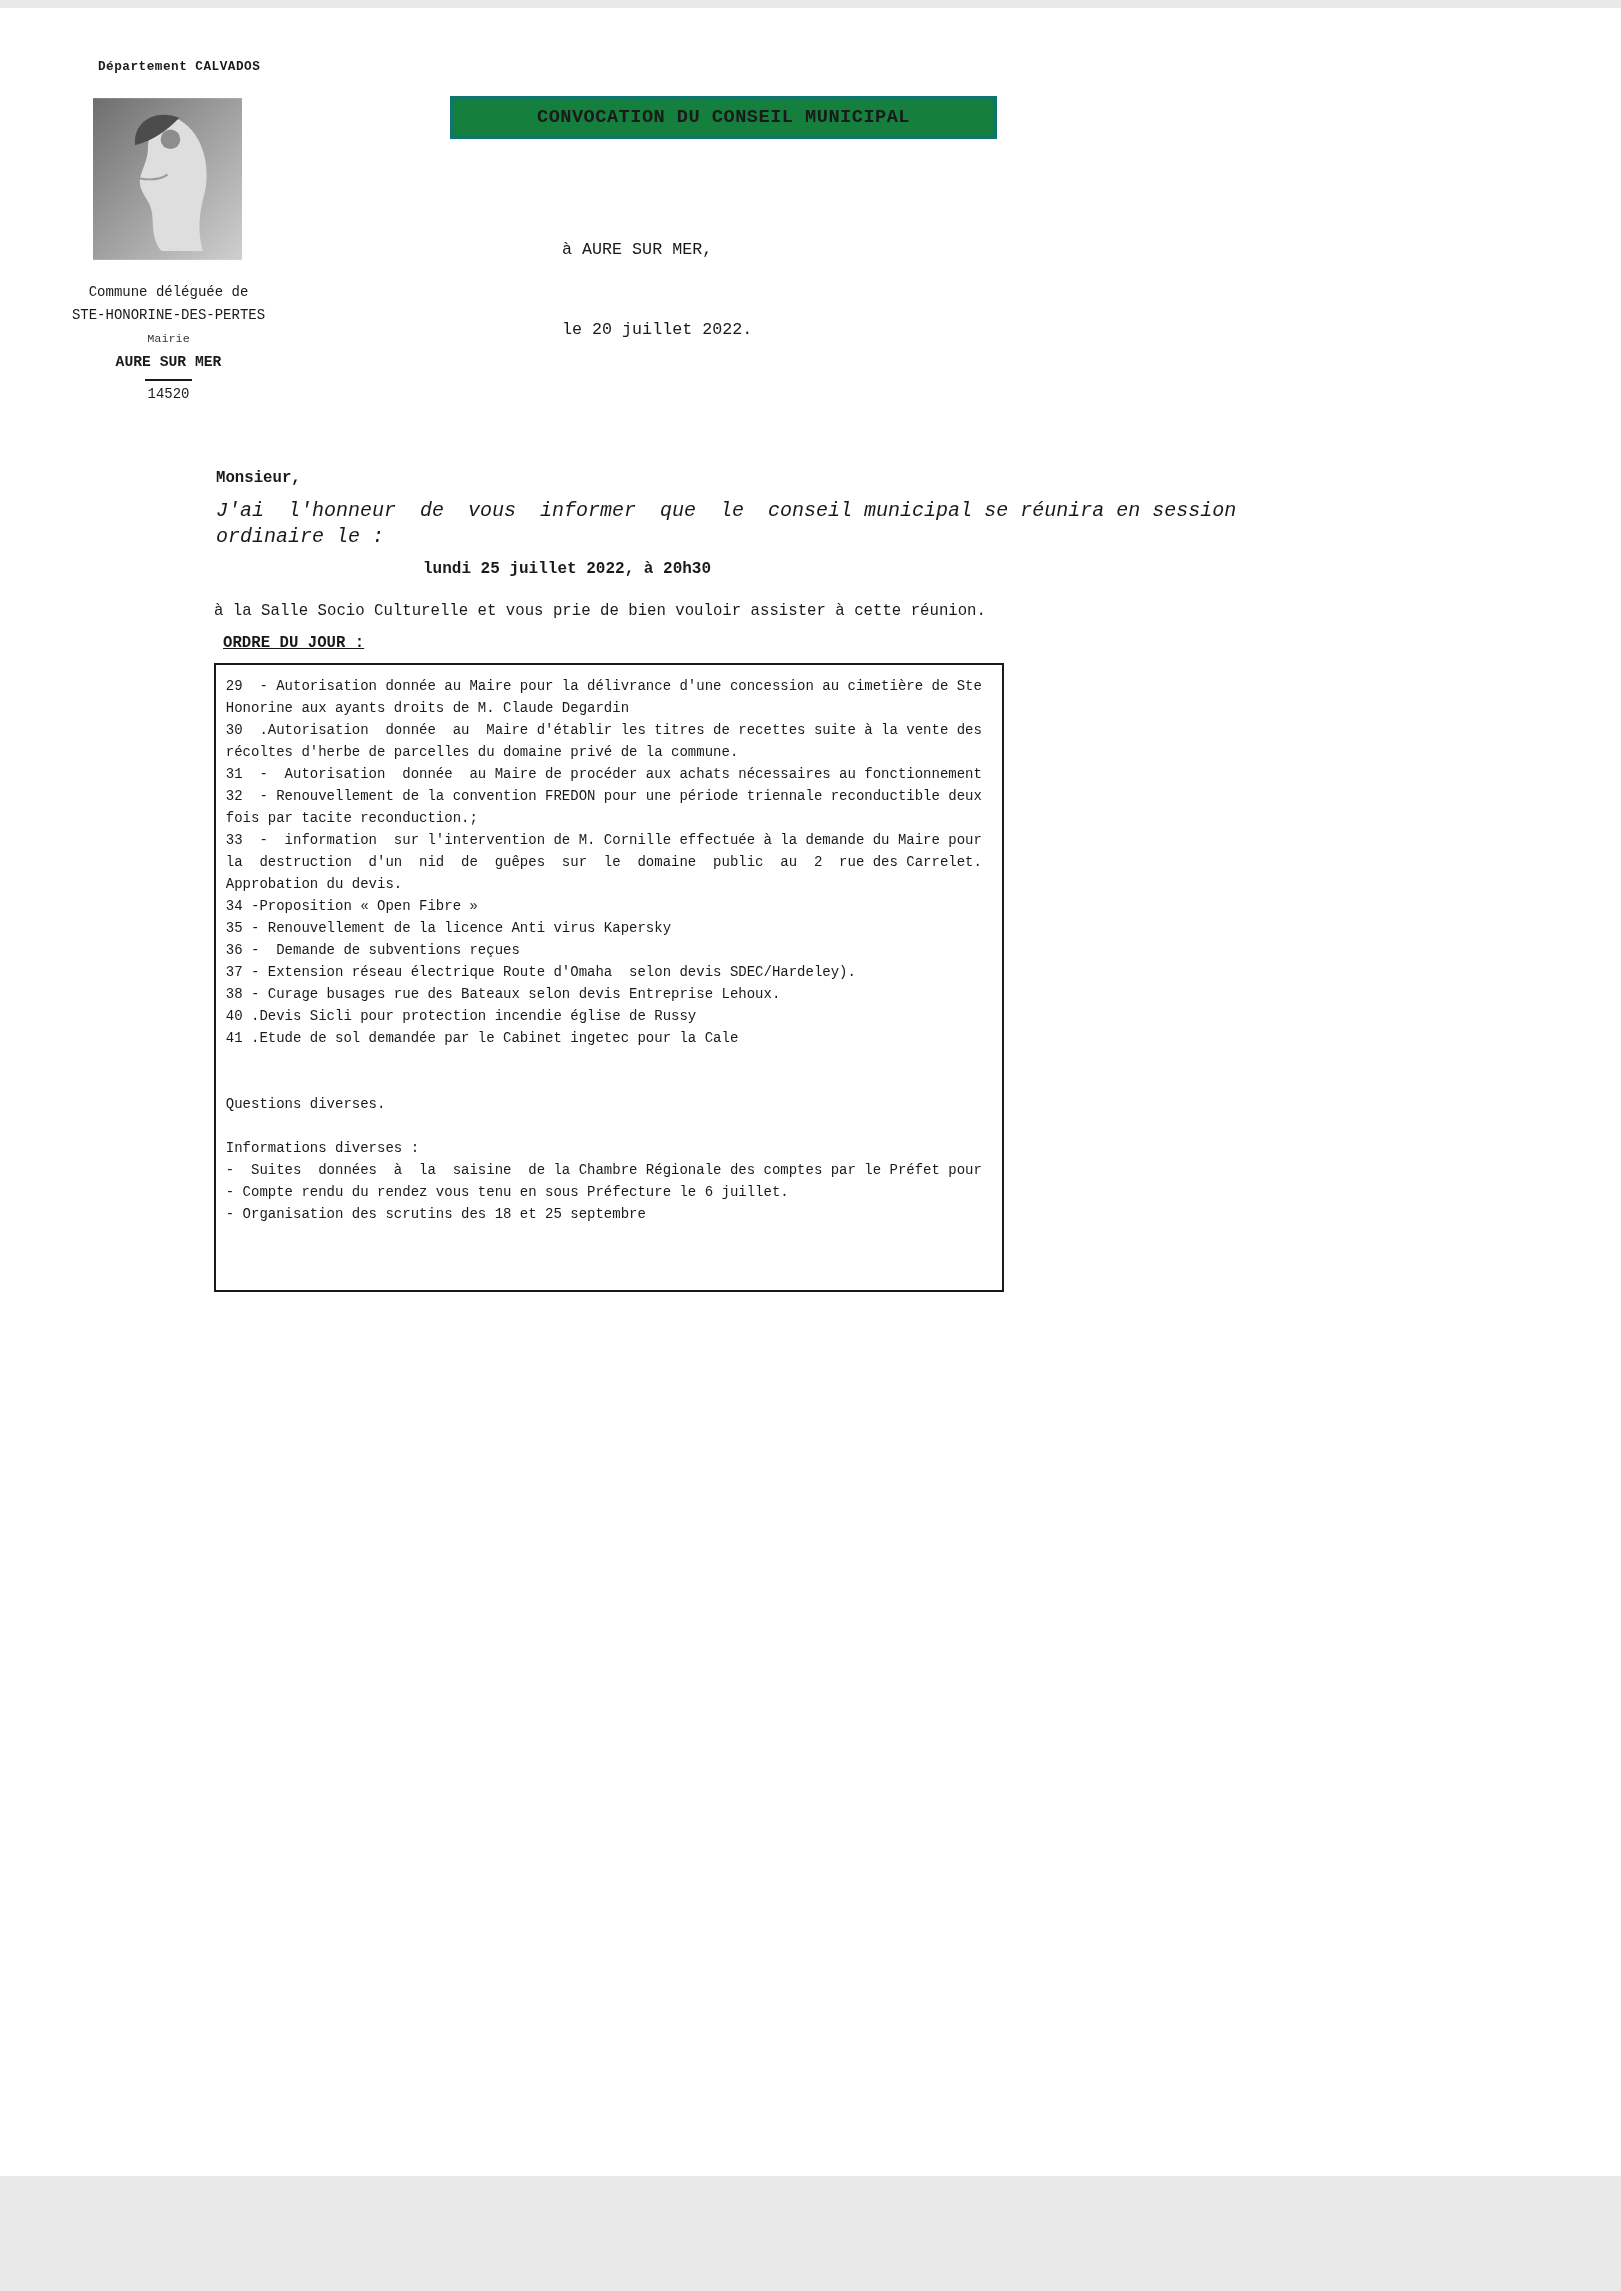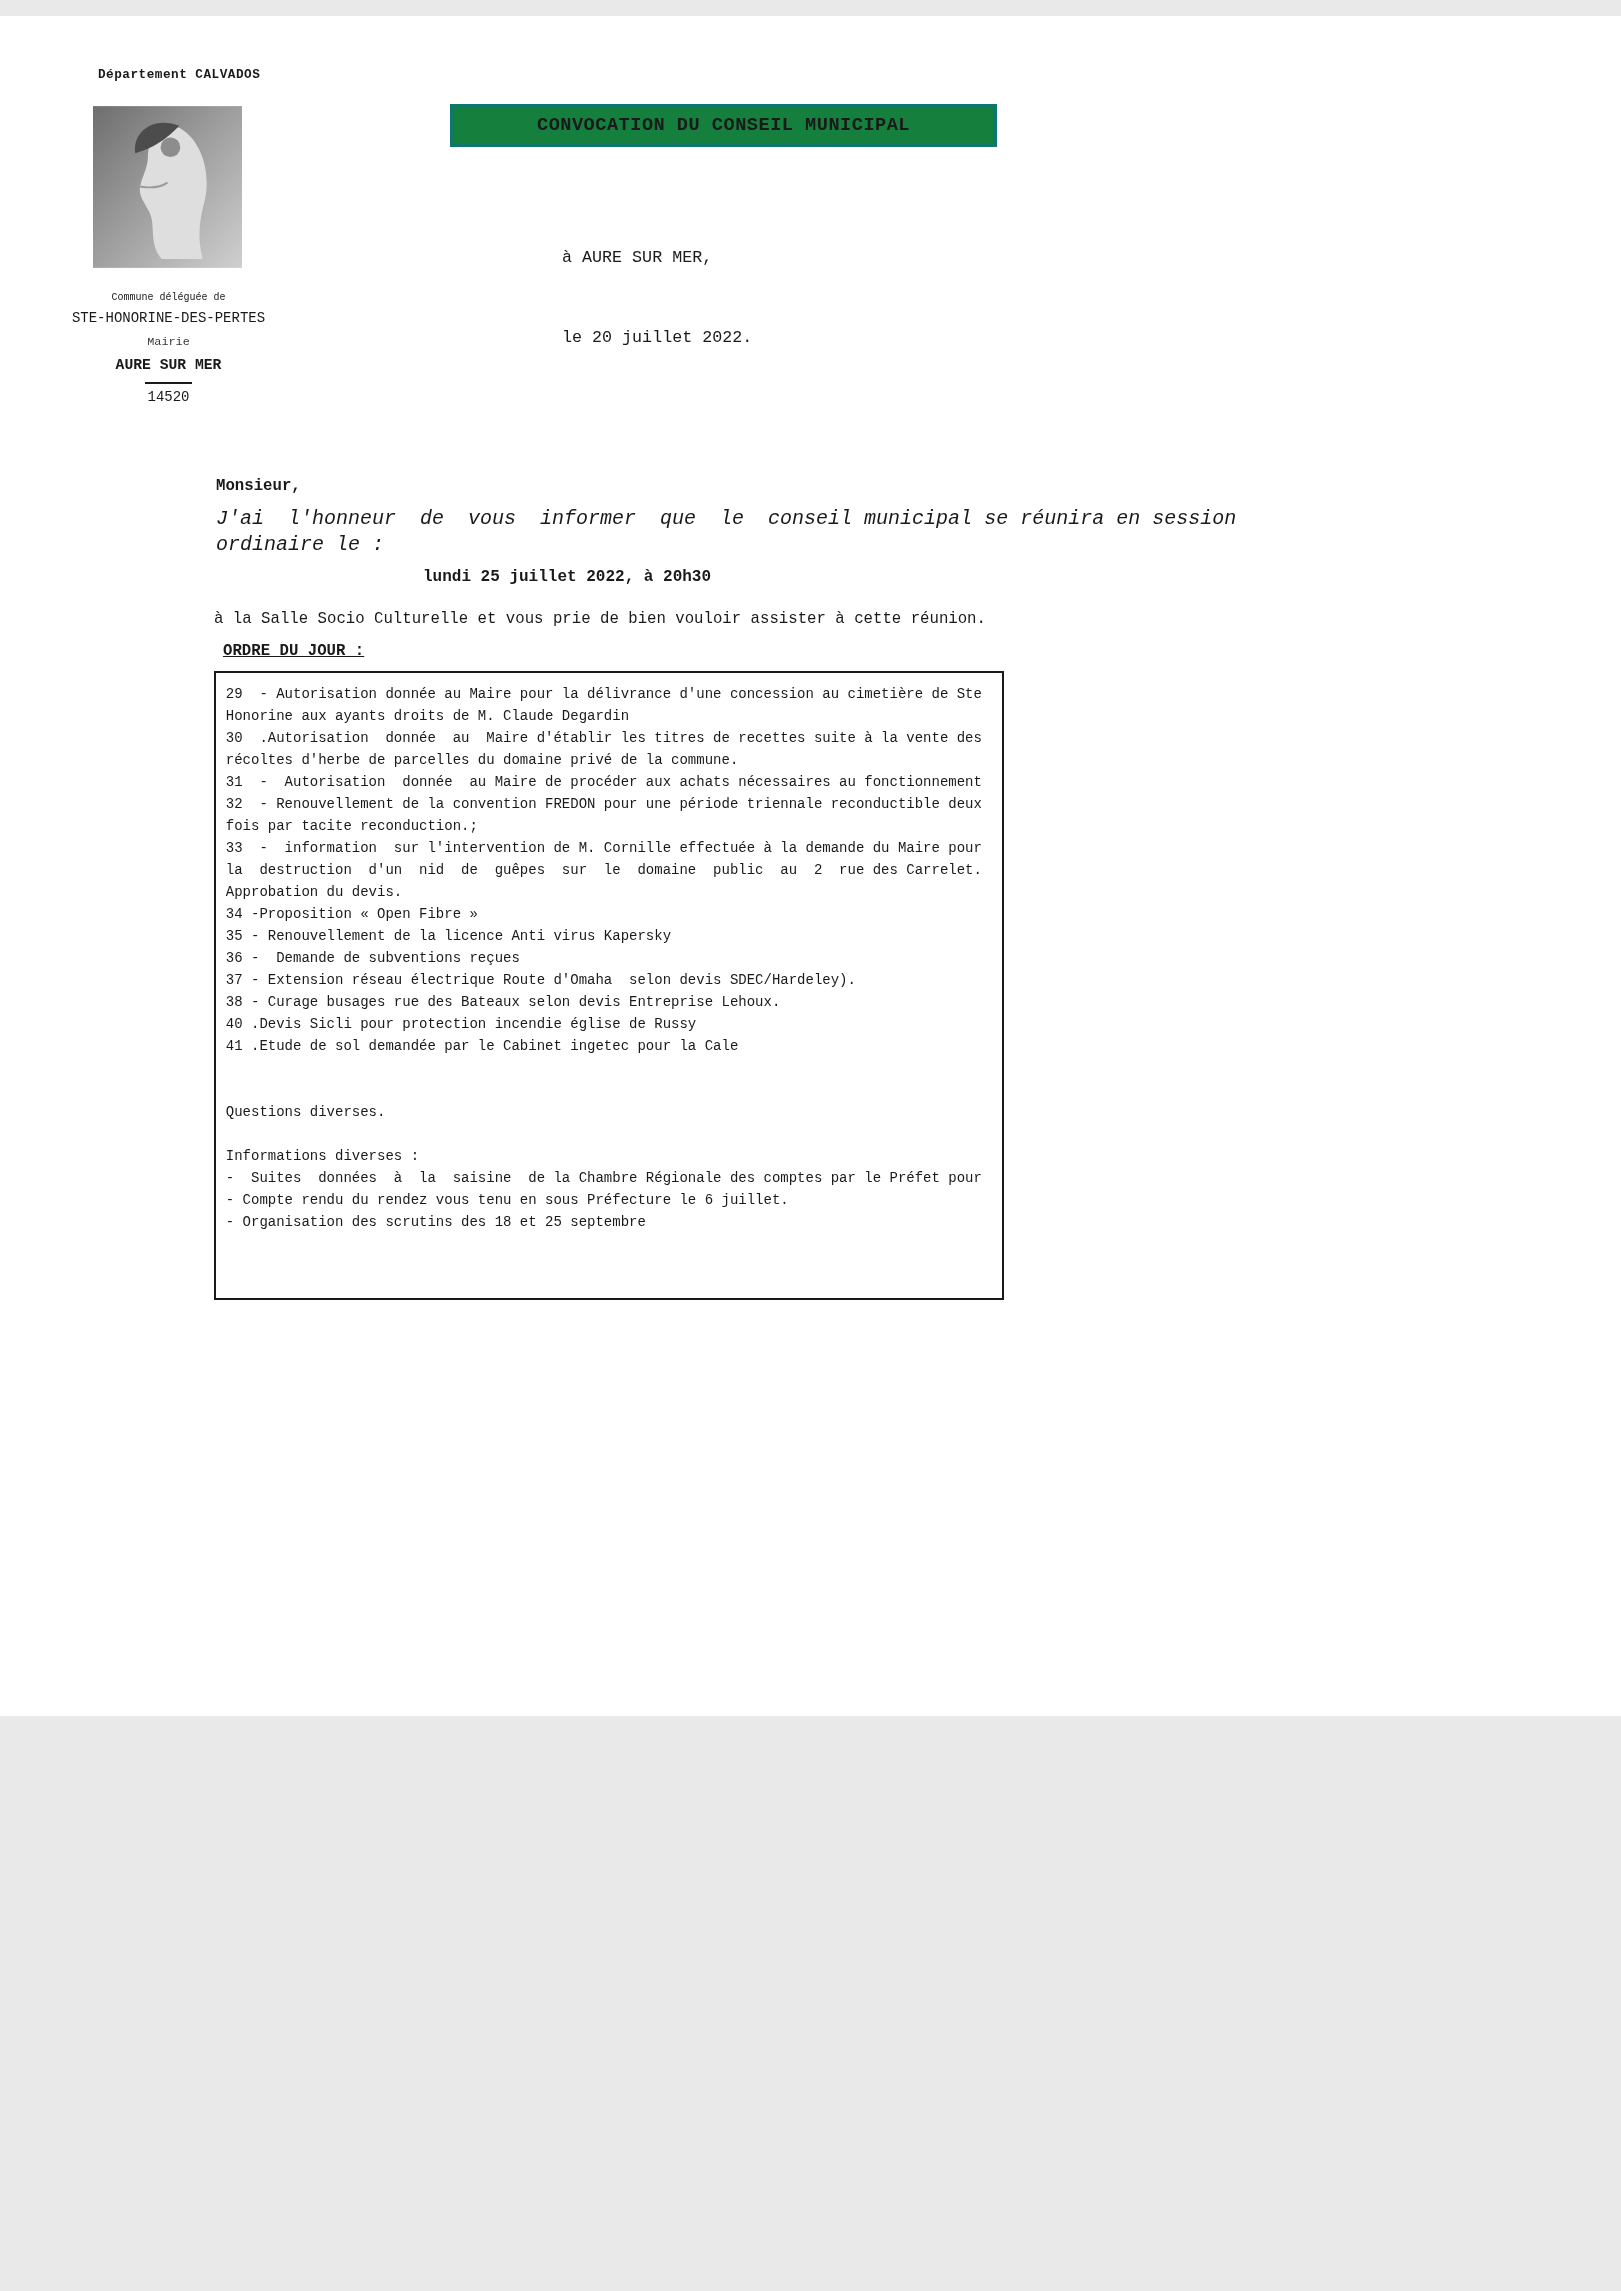--- a/index.html
+++ b/index.html
@@ -3,23 +3,23 @@
 <meta charset="utf-8">
 <style>
   html, body {
     margin: 0;
     padding: 0;
     background: #e9e9e9;
   }
   .page {
     position: relative;
     width: 1621px;
-    height: 1700px;
+    height: 2168px;
     background: #ffffff;
-    margin: 16px auto;
+    margin: 8px auto;
     font-family: "Liberation Mono", "DejaVu Sans Mono", monospace;
     color: #1a1a1a;
     overflow: hidden;
   }
   .abs { position: absolute; }
 
   .department {
     left: 98px; top: 51px;
     font-size: 12.7px;
     font-weight: bold;
@@ -54,21 +54,21 @@
     font-size: 16.7px;
     line-height: 26.5px;
     white-space: pre;
   }
 
   .sender {
     left: 56px; top: 276px;
     width: 225px;
     text-align: center;
   }
-  .sender .s1 { font-size: 10px; }
+  .sender .s1 { font-size: 14px; }
   .sender .s2 { font-size: 14px; margin-top: 6.9px; white-space: pre; }
   .sender .s3 { font-size: 11.8px; margin-top: 8.8px; color: #3a3a3a; }
   .sender .s4 { font-size: 14.7px; font-weight: bold; margin-top: 8.8px; }
   .sender .rule {
     width: 47px; height: 0;
     border-top: 2px solid #1a1a1a;
     margin: 8.8px auto 0 auto;
   }
   .sender .s5 { font-size: 14px; margin-top: 4.9px; }
 

